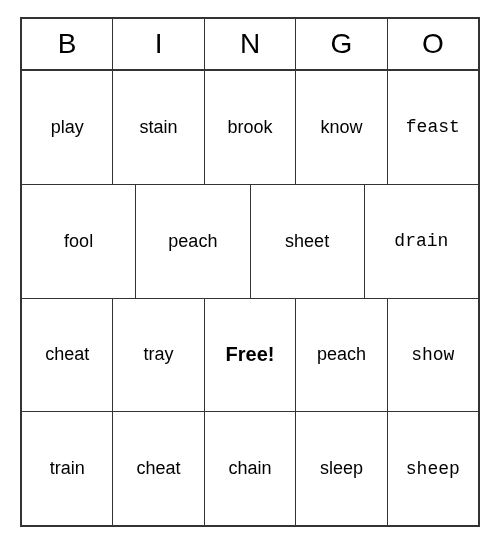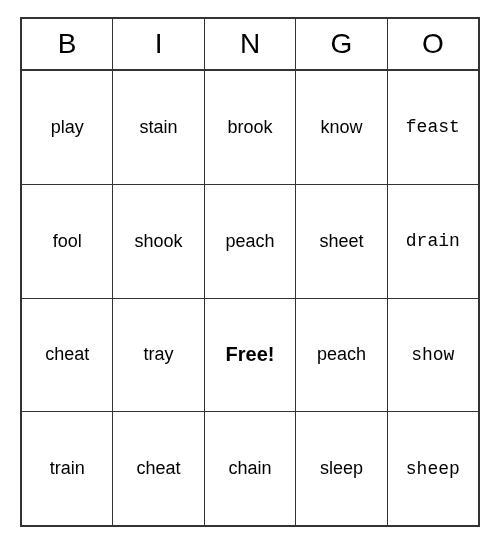--- a/index.html
+++ b/index.html
@@ -96,21 +96,20 @@
   <div class="bingo-body">
     <div class="bingo-row">
       <div class="bingo-cell">play</div>
       <div class="bingo-cell">stain</div>
       <div class="bingo-cell">brook</div>
       <div class="bingo-cell">know</div>
       <div class="bingo-cell">feast</div>
     </div>
     <div class="bingo-row">
       <div class="bingo-cell">fool</div>
-      <div class="bingo-cell">shook</div>
       <div class="bingo-cell">peach</div>
       <div class="bingo-cell">sheet</div>
       <div class="bingo-cell">drain</div>
     </div>
     <div class="bingo-row">
       <div class="bingo-cell">cheat</div>
       <div class="bingo-cell">tray</div>
       <div class="bingo-cell free-cell">Free!</div>
       <div class="bingo-cell">peach</div>
       <div class="bingo-cell">show</div>

